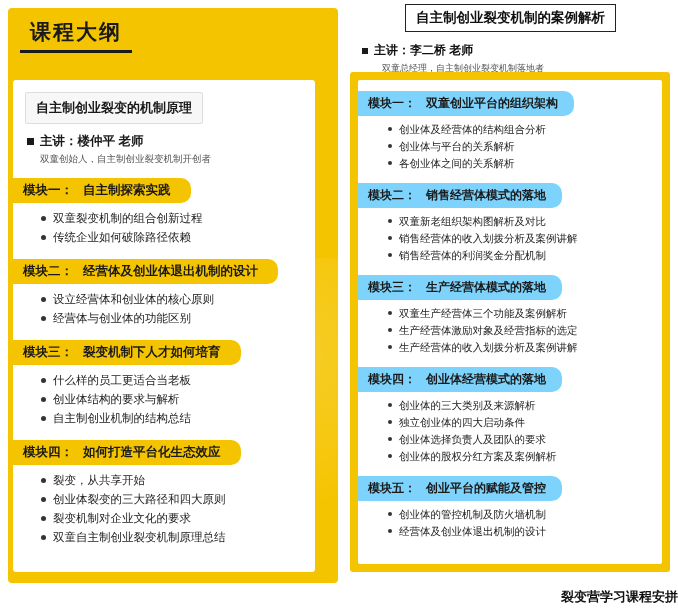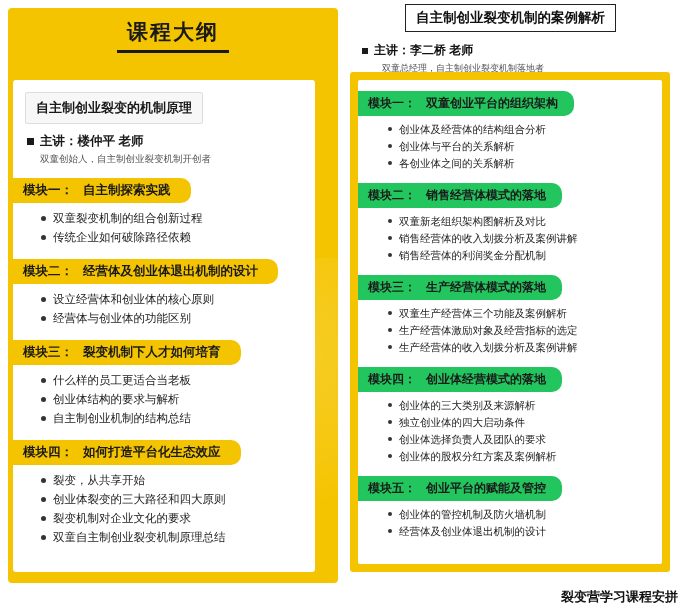--- a/index.html
+++ b/index.html
@@ -15,21 +15,21 @@
     background:#ffffff;
   }
 
   
   .left-col{
     position:absolute;left:8px;top:8px;width:330px;height:575px;
     background:#f5c400;
     border-radius:4px;
   }
   .left-title-wrap{
-    position:absolute;left:0;top:10px;width:330px;text-align:center;
+    position:absolute;left:0;top:10px;width:330px;padding-left:12px;
   }
   .left-title{
     display:inline-block;
     font-size:21px;font-weight:bold;color:#1a1a1a;
     letter-spacing:2px;
     padding:0 10px 4px 10px;
     border-bottom:3px solid #1a1a1a;
   }
   .left-card{
     position:absolute;left:5px;top:72px;width:302px;height:492px;
@@ -108,21 +108,21 @@
     position:absolute;left:2px;top:72px;width:320px;height:500px;
     background:#f5c400;border-radius:3px;
   }
   .r-inner{
     position:absolute;left:8px;top:8px;width:304px;height:484px;
     background:#ffffff;border-radius:2px;
   }
   .r-module{margin-top:11px;}
   .r-mod-head{
     display:inline-block;
-    background:#22c55e;
+    background:#7dd3fc;
     color:#1a1a1a;
     font-size:12px;font-weight:bold;
     padding:4px 16px 4px 10px;
     border-radius:0 10px 10px 0;
   }
   .r-mod-head .mod-name{margin-left:10px;}
   .r-list{
     list-style:none;margin:5px 0 0 0;padding:0 10px 0 30px;
   }
   .r-list li{

